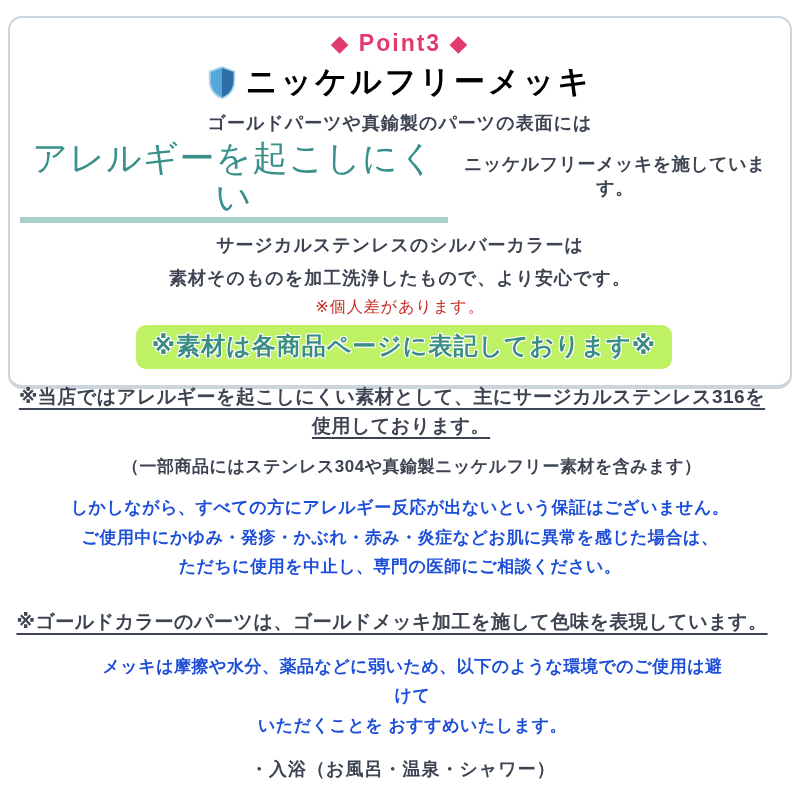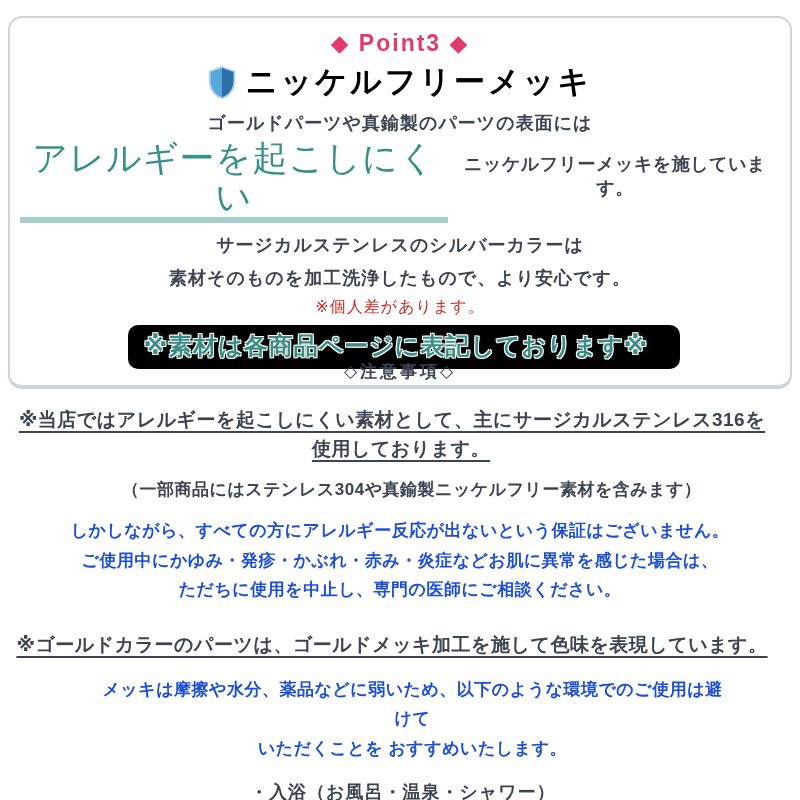--- a/index.html
+++ b/index.html
@@ -75,23 +75,23 @@
   .caution-note {
     margin-top: 7px;
     color: #c42b20;
     font-size: 16px;
     font-weight: 400;
     letter-spacing: 1px;
   }
   .badge {
     display: inline-block;
     margin-top: 7px;
-    background: #000000;
+    background: #bef264;
     border-radius: 10px;
-    padding: 5px 32px 7px 16px;
+    padding: 5px 16px 7px 16px;
     color: #3a8d85;
     font-size: 24px;
     font-weight: 800;
     letter-spacing: 1px;
     text-shadow: -1px -1px 0 #fff, 1px -1px 0 #fff, -1px 1px 0 #fff, 1px 1px 0 #fff;
     margin-left: 8px;
   }
 
   
   .notes { position: absolute; left: 0; top: 360px; width: 800px; }
@@ -167,21 +167,20 @@
 
     <div class="detail-line">サージカルステンレスのシルバーカラーは</div>
     <div class="detail-line">素材そのものを加工洗浄したもので、より安心です。</div>
 
     <div class="caution-note">※個人差があります。</div>
 
     <div class="badge">※素材は各商品ページに表記しております※</div>
   </div>
 
   <div class="notes">
-    <div class="notes-heading">◇注意事項◇</div>
 
     <div class="note-underlined">※当店ではアレルギーを起こしにくい素材として、主にサージカルステンレス316を使用しております。</div>
 
     <div class="note-sub">（一部商品にはステンレス304や真鍮製ニッケルフリー素材を含みます）</div>
 
     <div class="warning">
       <div>しかしながら、すべての方にアレルギー反応が出ないという保証はございません。</div>
       <div>ご使用中にかゆみ・発疹・かぶれ・赤み・炎症などお肌に異常を感じた場合は、</div>
       <div>ただちに使用を中止し、専門の医師にご相談ください。</div>
     </div>

